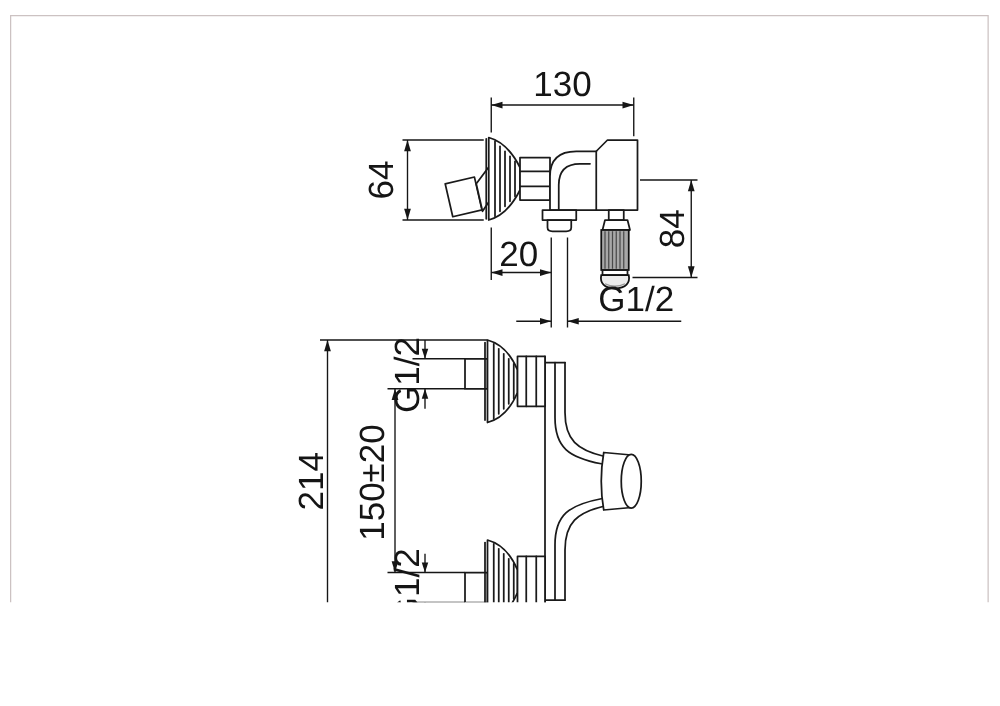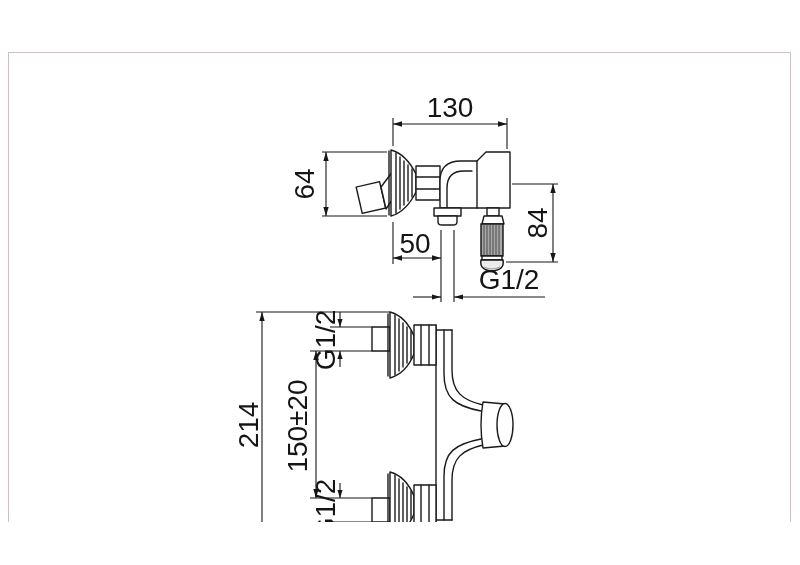--- a/index.html
+++ b/index.html
@@ -1,17 +1,17 @@
 <!DOCTYPE html>
 <html><head>
 <meta charset="utf-8">
 <style>
   html,body{margin:0;padding:0;background:#ffffff;}
   .canvas{position:relative;width:800px;height:482px;background:#ffffff;overflow:hidden;
-          font-family:"Liberation Sans", sans-serif;margin-top:40px;}
+          font-family:"Liberation Sans", sans-serif;}
   .dim{position:absolute;font-size:28px;color:#151515;white-space:nowrap;
        transform:translate(-50%,-50%);line-height:1;}
   .dim.rot{transform:translate(-50%,-50%) rotate(-90deg);}
   svg{position:absolute;left:0;top:0;}
   .part{fill:#ffffff;stroke:#1a1a1a;stroke-width:1.4;stroke-linejoin:round;}
   .pline{fill:none;stroke:#1a1a1a;stroke-width:1.4;stroke-linecap:round;}
   .dimline{fill:none;stroke:#161616;stroke-width:1.1;}
   .arrow{fill:#161616;stroke:none;}
 </style>
 </head>
@@ -189,21 +189,21 @@
       <line class="dimline" x1="340" y1="443" x2="340" y2="458"></line>
       <polygon class="arrow" points="340,458 337.4,450 342.6,450"></polygon>
       <line class="dimline" x1="340" y1="482" x2="340" y2="498"></line>
       <polygon class="arrow" points="340,482 337.4,490 342.6,490"></polygon>
     </g>
   </g>
 </svg>
 
 <div class="dim" style="left:450px;top:68px;">130</div>
 <div class="dim rot" style="left:305px;top:144px;">64</div>
-<div class="dim" style="left:415px;top:204px;">50</div>
+<div class="dim" style="left:415px;top:204px;">20</div>
 <div class="dim rot" style="left:538px;top:183px;">84</div>
 <div class="dim" style="left:509px;top:240px;">G1/2</div>
 
 <div class="dim rot" style="left:249px;top:385px;">214</div>
 <div class="dim rot" style="left:298px;top:386px;">150±20</div>
 <div class="dim rot" style="left:326px;top:300px;">G1/2</div>
 <div class="dim rot" style="left:326px;top:469px;">G1/2</div>
 
 </div>
 

